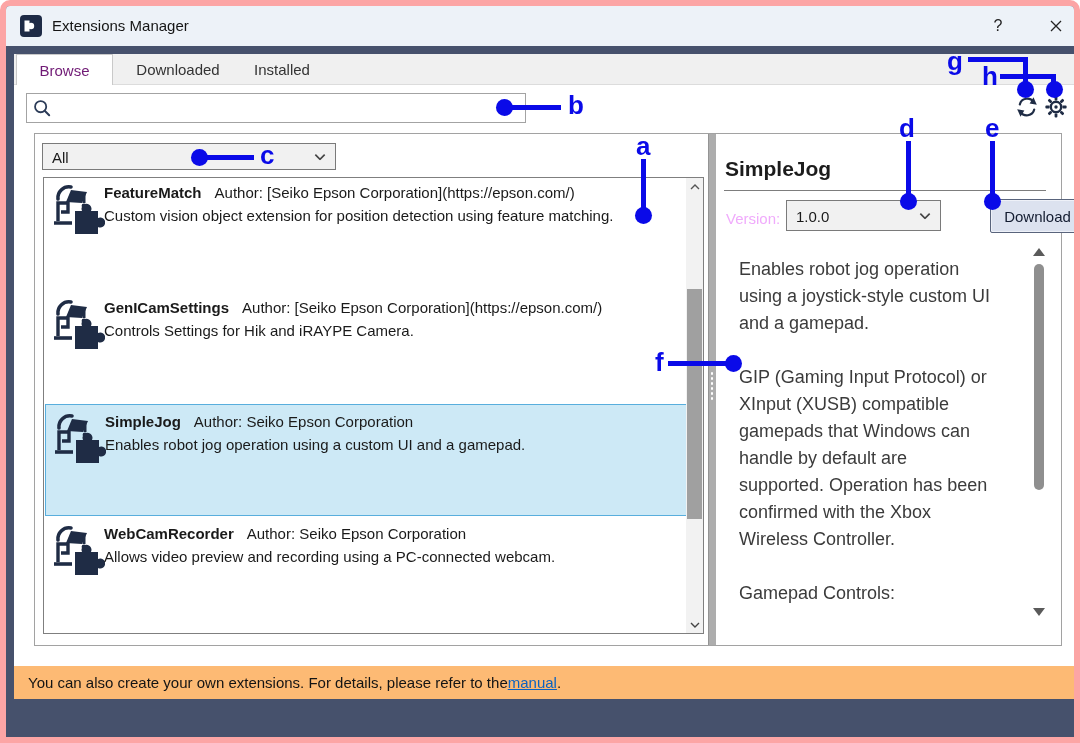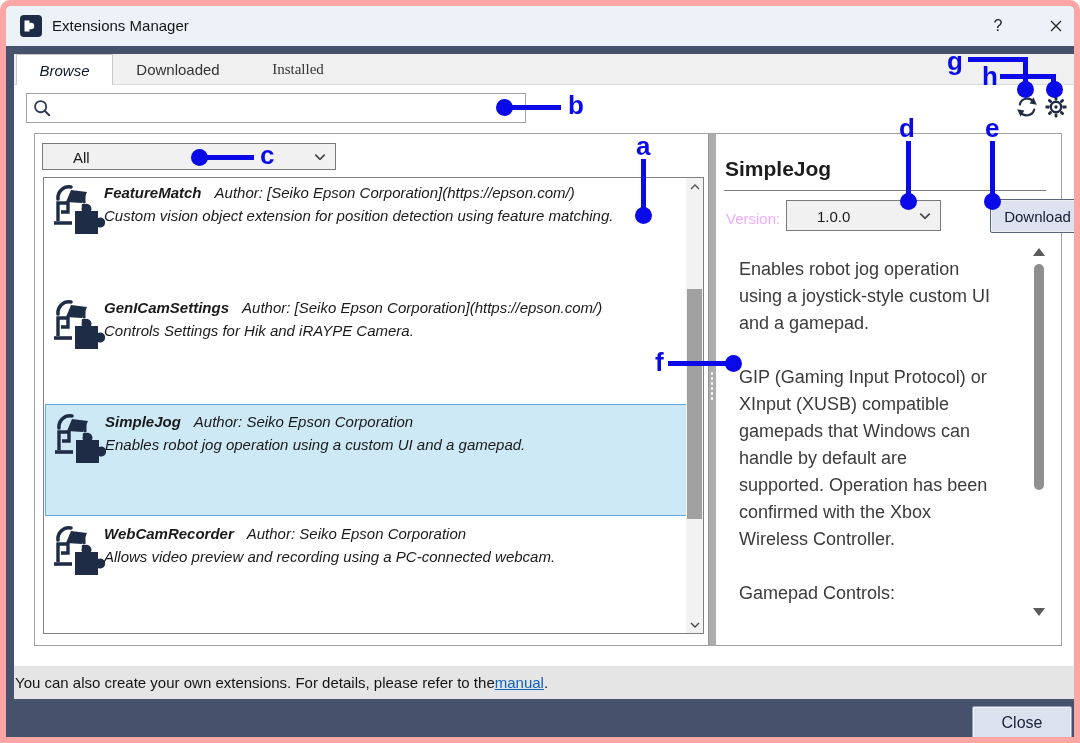--- a/index.html
+++ b/index.html
@@ -19,49 +19,49 @@
   .close-x { left:1034px; }
 
   
   .content { position:absolute; left:8px; top:48px; width:1064px; height:645px; background:#fff; }
 
   
   .tabstrip { position:absolute; left:8px; top:48px; width:1064px; height:31px;
               background:#f0f0f0; border-bottom:1px solid #dcdcdc; }
   .tab { position:absolute; top:48px; height:31px; display:flex; align-items:center;
          justify-content:center; font-size:15px; color:#333; }
-  .tab.active { background:#fff; border:1px solid #c9c9c9; border-bottom:none; color:#0f172a;font-style:italic; }
+  .tab.active { background:#fff; border:1px solid #c9c9c9; border-bottom:none; color:#701a75; }
 
   
   .search-box { position:absolute; left:20px; top:87px; width:500px; height:30px;
                 background:#fff; border:1px solid #a3a3a3; }
   .search-box input { position:absolute; left:30px; top:1px; width:460px; height:26px;
                       border:none; outline:none; font-size:15px; font-family:inherit; background:transparent; }
   .search-glyph { position:absolute; left:6px; top:5px; }
 
   .tool-btn { position:absolute; top:88px; width:26px; height:26px; display:flex;
               align-items:center; justify-content:center; }
 
   
   .group { position:absolute; left:28px; top:127px; width:1028px; height:513px;
            border:1px solid #a2a2a2; background:#fff; }
 
   .combo { background:#f1f1f1; border:1px solid #7a7a7a; font-size:15px; color:#1a1a1a; }
-  .combo .val { position:absolute; left:9px; top:50%; transform:translateY(-50%);margin-left:21px; }
+  .combo .val { position:absolute; left:9px; top:50%; transform:translateY(-50%); }
   .combo .chev { position:absolute; right:9px; top:50%; transform:translateY(-50%); }
   .all-combo { left:36px; top:137px; width:294px; height:27px; }
   .ver-combo { left:780px; top:194px; width:155px; height:31px; }
 
   
   .listbox { position:absolute; left:37px; top:171px; width:661px; height:457px;
              border:1px solid #7f7f7f; background:#fff; overflow:hidden; }
   .ext-item { position:absolute; left:1px; width:642px; height:112px; }
   .ext-item.selected { background:#cde9f6; border:1px solid #58aedd; }
   .ext-icon { position:absolute; left:6px; top:4px; width:54px; height:54px; }
-  .ext-text { position:absolute; left:59px; top:8px; width:560px; font-size:15px; color:#1a1a1a;font-style:italic; }
+  .ext-text { position:absolute; left:59px; top:8px; width:560px; font-size:15px; color:#1a1a1a; }
   .ext-name { font-weight:bold; }
   .ext-author { margin-left:13px; }
   .ext-desc { margin-top:4px; line-height:22px; }
 
   
   .sb { position:absolute; right:0; top:0; width:17px; height:455px; background:#f2f2f2; }
   .sb-btn { position:absolute; left:0; width:17px; height:17px; display:flex;
             align-items:center; justify-content:center; }
   .sb-thumb { position:absolute; left:1px; width:15px; background:#a0a0a0; }
 
@@ -88,21 +88,21 @@
                background:#8f8f8f; border-radius:5px; }
   .tri-up { position:absolute; left:1027px; top:242px; width:0; height:0;
             border-left:6px solid transparent; border-right:6px solid transparent;
             border-bottom:8px solid #5a5a5a; }
   .tri-down { position:absolute; left:1027px; top:602px; width:0; height:0;
               border-left:6px solid transparent; border-right:6px solid transparent;
               border-top:8px solid #5a5a5a; }
 
   
   .infobar { position:absolute; left:8px; top:660px; width:1064px; height:33px;
-             background:#e5e5e5; display:flex; align-items:center; padding-left:1px;
+             background:#fdba74; display:flex; align-items:center; padding-left:14px;
              font-size:15px; color:#141414; }
   .infobar a { color:#0b62c1; text-decoration:underline; }
 
   
   .footer-close { position:absolute; left:966px; top:700px; width:100px; height:34px;
                   background:#dce1ee; border:1px solid #98a0b4; border-radius:2px;
                   box-shadow:inset 0 0 0 1px #eef1f8; font-size:16px; color:#16203a;
                   display:flex; align-items:center; justify-content:center; font-family:inherit; }
   .resize-grip { position:absolute; left:1062px; top:724px; }
 
@@ -189,21 +189,21 @@
           <use href="#sym-x"></use>
         </svg>
     </div>
   </div>
 
   <div class="content"></div>
 
   <div class="tabstrip"></div>
   <div class="tab active" style="left:10px; width:97px;">Browse</div>
   <div class="tab" style="left:107px; width:130px;">Downloaded</div>
-  <div class="tab" style="left:237px; width:110px;font-family:Liberation Serif, serif;">Installed</div>
+  <div class="tab" style="left:221px; width:110px;">Installed</div>
 
   <div class="search-box">
     <svg class="search-glyph" width="18" height="18">
         <use href="#sym-search"></use>
       </svg>
     <input type="text" placeholder="" style="">
   </div>
 
   <div class="tool-btn" style="left:1008px;">
     <svg width="24" height="24">
@@ -320,21 +320,20 @@
   <div class="tri-up"></div>
   <div class="dsb-thumb"></div>
   <div class="tri-down"></div>
 
   <div class="infobar">
     <span>You can also create your own extensions. For details, please refer to the </span>
       <a href="#">manual</a>
       <span> .</span>
   </div>
 
-  <button class="footer-close">Close</button>
   <svg class="resize-grip" width="16" height="16">
       <use href="#sym-grip"></use>
     </svg>
 
   <div class="ann" style="left:630px; top:127px;">a</div>
   <div class="ann-line" style="left:635px; top:153px; width:5px; height:49px;"></div>
   <div class="ann-dot" style="left:629px; top:201px;"></div>
 
   <div class="ann" style="left:562px; top:86px;">b</div>
   <div class="ann-line" style="left:504px; top:99px; width:51px; height:5px;"></div>

